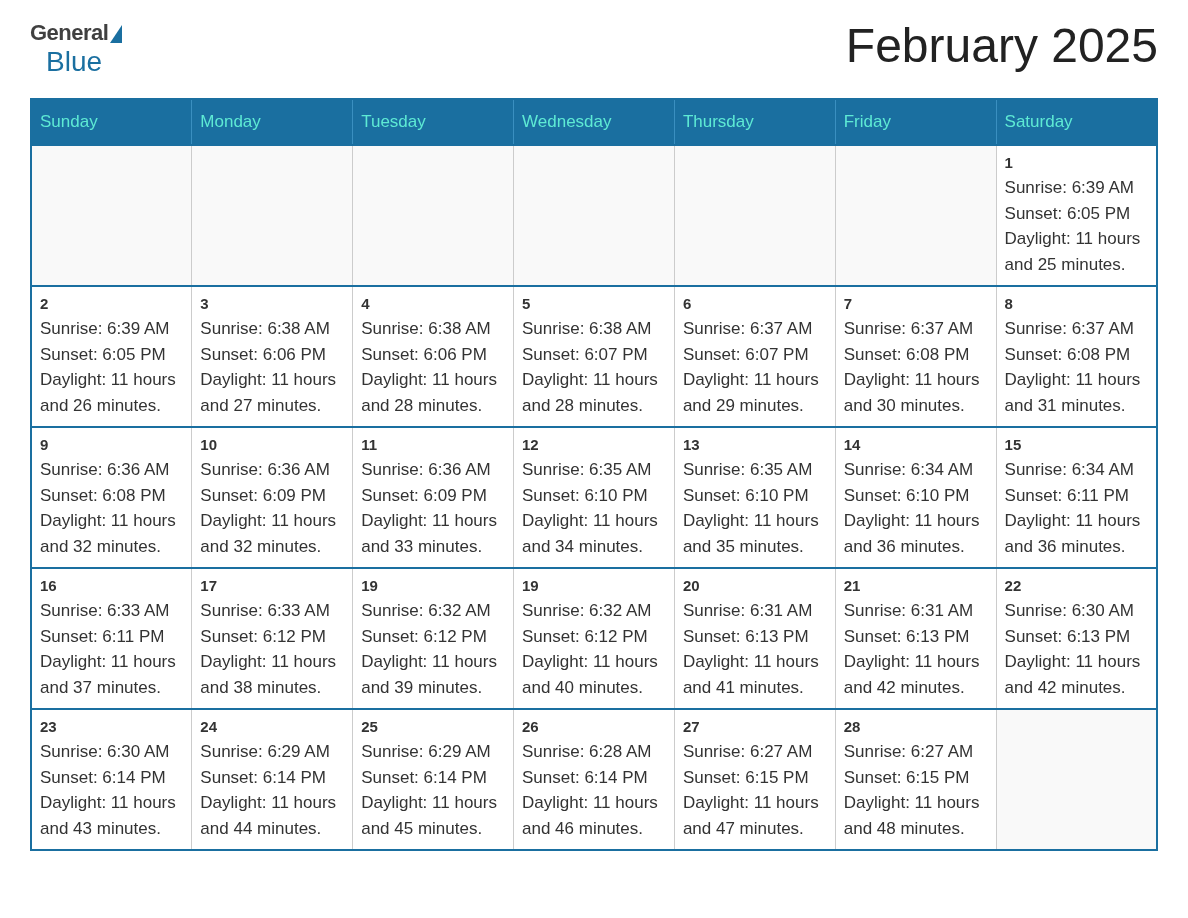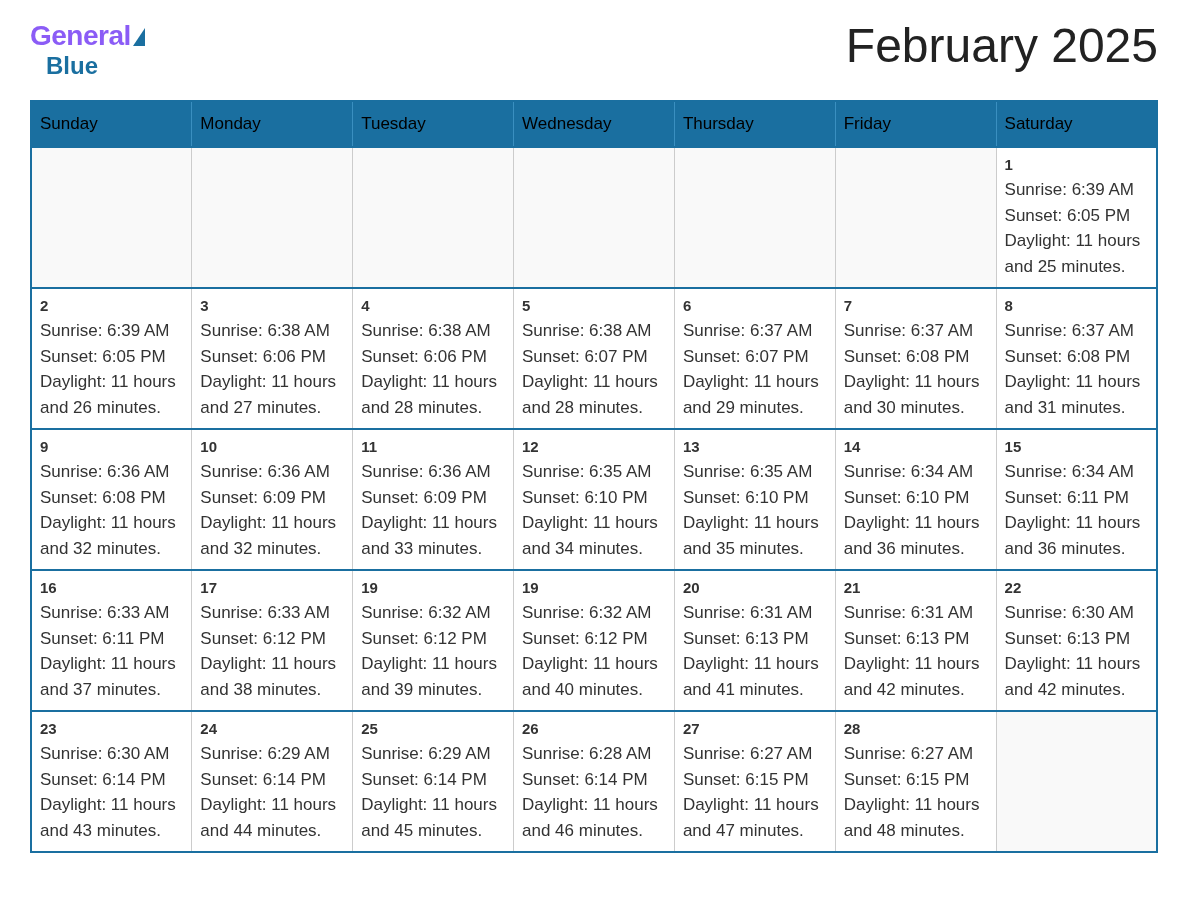--- a/index.html
+++ b/index.html
@@ -18,36 +18,36 @@
     .logo {
       display: flex;
       flex-direction: column;
       align-items: flex-start;
     }
     .logo-top {
       display: flex;
       align-items: center;
     }
     .logo-general {
-      font-size: 28px;
+      font-size: 22px;
       font-weight: bold;
-      color: #8b5cf6;
+      color: #404040;
       letter-spacing: -0.5px;
     }
     .logo-triangle {
       width: 0;
       height: 0;
       border-left: 12px solid transparent;
       border-bottom: 18px solid #1a6fa0;
       margin-left: 2px;
       margin-top: 2px;
     }
     .logo-blue {
-      font-size: 24px;
-      font-weight: bold;
+      font-size: 28px;
+      font-weight: normal;
       color: #1a6fa0;
       margin-left: 16px;
     }
     .title-section {
       text-align: right;
     }
     .month-title {
       font-size: 48px;
       font-weight: normal;
       color: #222;
@@ -59,21 +59,21 @@
       color: #555;
       margin-top: 4px;
     }
     .calendar {
       width: 100%;
       border-collapse: collapse;
       border: 2px solid #1a6fa0;
     }
     .calendar th {
       background-color: #1a6fa0;
-      color: #000000;
+      color: #5eead4;
       font-size: 17px;
       font-weight: normal;
       padding: 12px 8px;
       text-align: left;
       border-right: 1px solid #3a8fc0;
     }
     .calendar th:last-child {
       border-right: none;
     }
     .calendar td {

